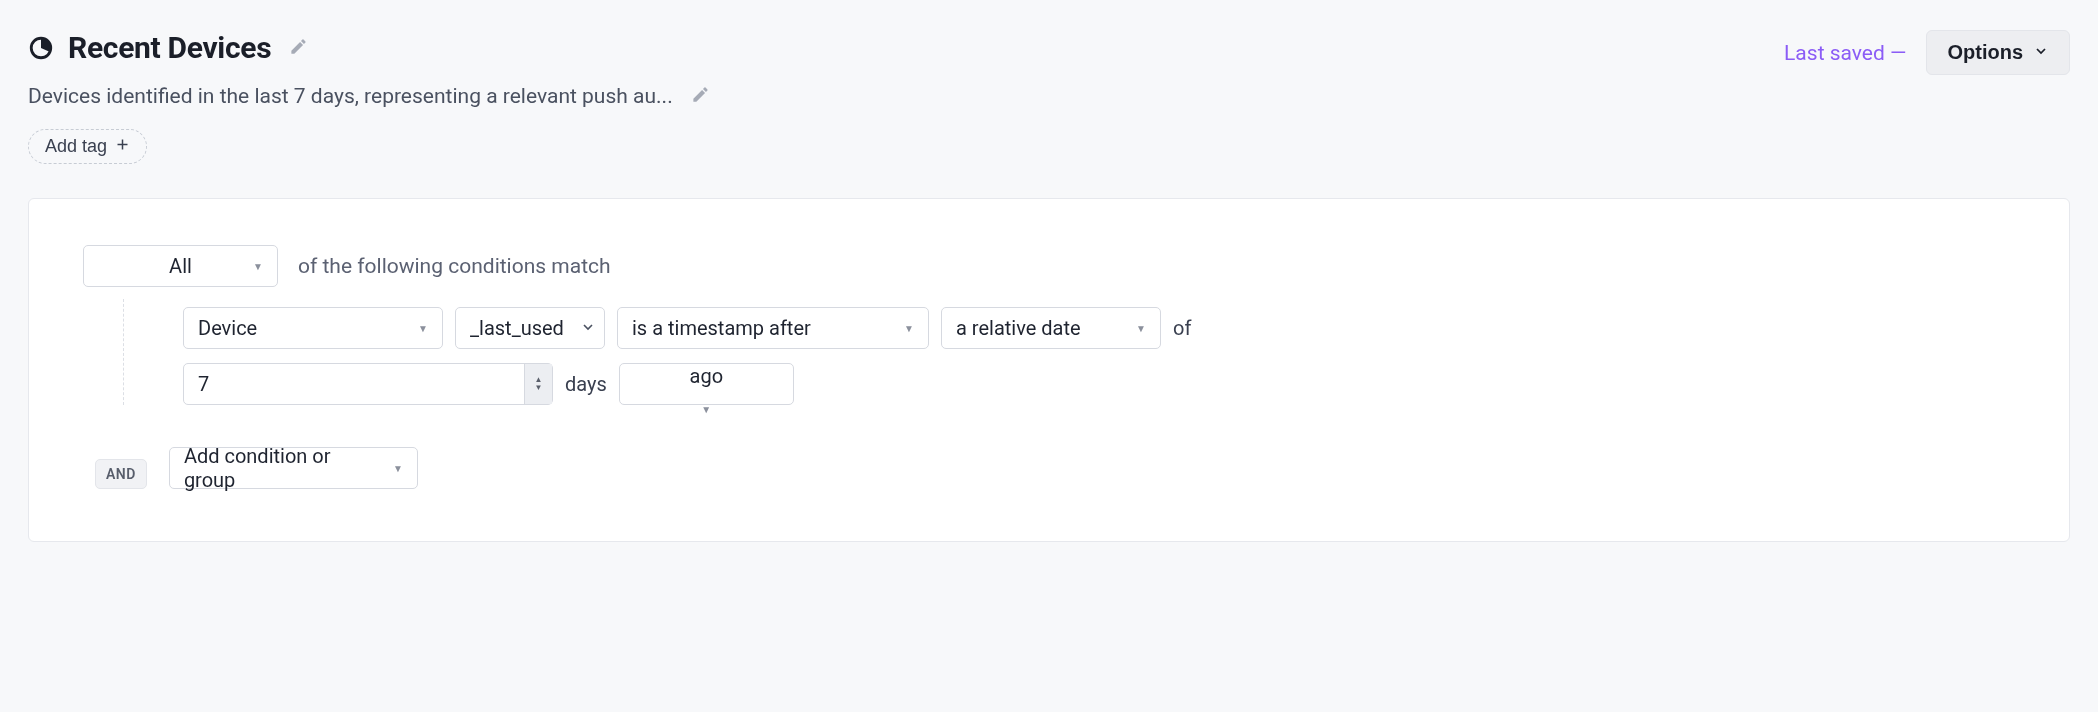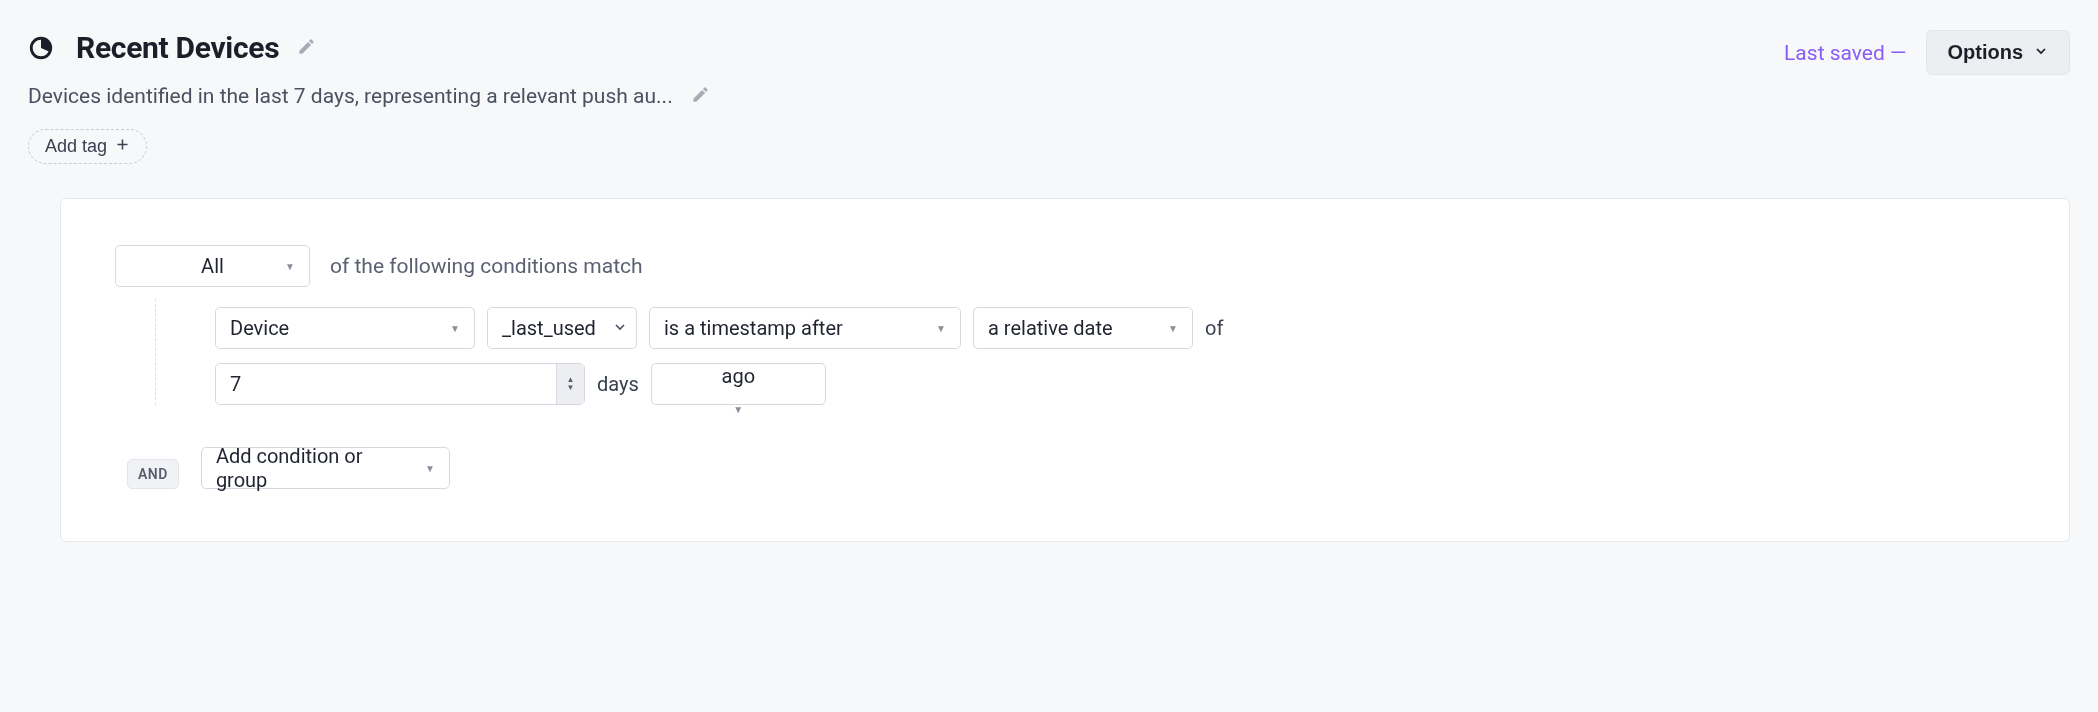--- a/index.html
+++ b/index.html
@@ -24,21 +24,20 @@
     }
     .title-icon {
       width: 26px; height: 26px;
       flex-shrink: 0;
     }
     .page-title {
       font-size: 30px;
       font-weight: 700;
       color: #1b1f29;
       letter-spacing: -0.3px;
-      margin-left: 8px;
     }
     .pencil-btn {
       background: none; border: none; cursor: pointer;
       color: #9aa0ab; padding: 4px;
       display: inline-flex; align-items: center;
     }
     .desc-line {
       display: flex; align-items: center; gap: 14px;
       margin-top: 16px;
     }
@@ -75,21 +74,20 @@
       font-weight: 700;
       color: #1b1f29;
       cursor: pointer;
     }
     .panel {
       background: #ffffff;
       border: 1px solid #e6e8ed;
       border-radius: 6px;
       margin-top: 34px;
       padding: 46px 54px 52px 54px;
-      margin-left: 32px;
     }
     .match-row {
       display: flex; align-items: center; gap: 20px;
     }
     .match-text {
       font-size: 21px;
       color: #5b6172;
     }
     .select-box {
       display: inline-flex; align-items: center; justify-content: space-between;

